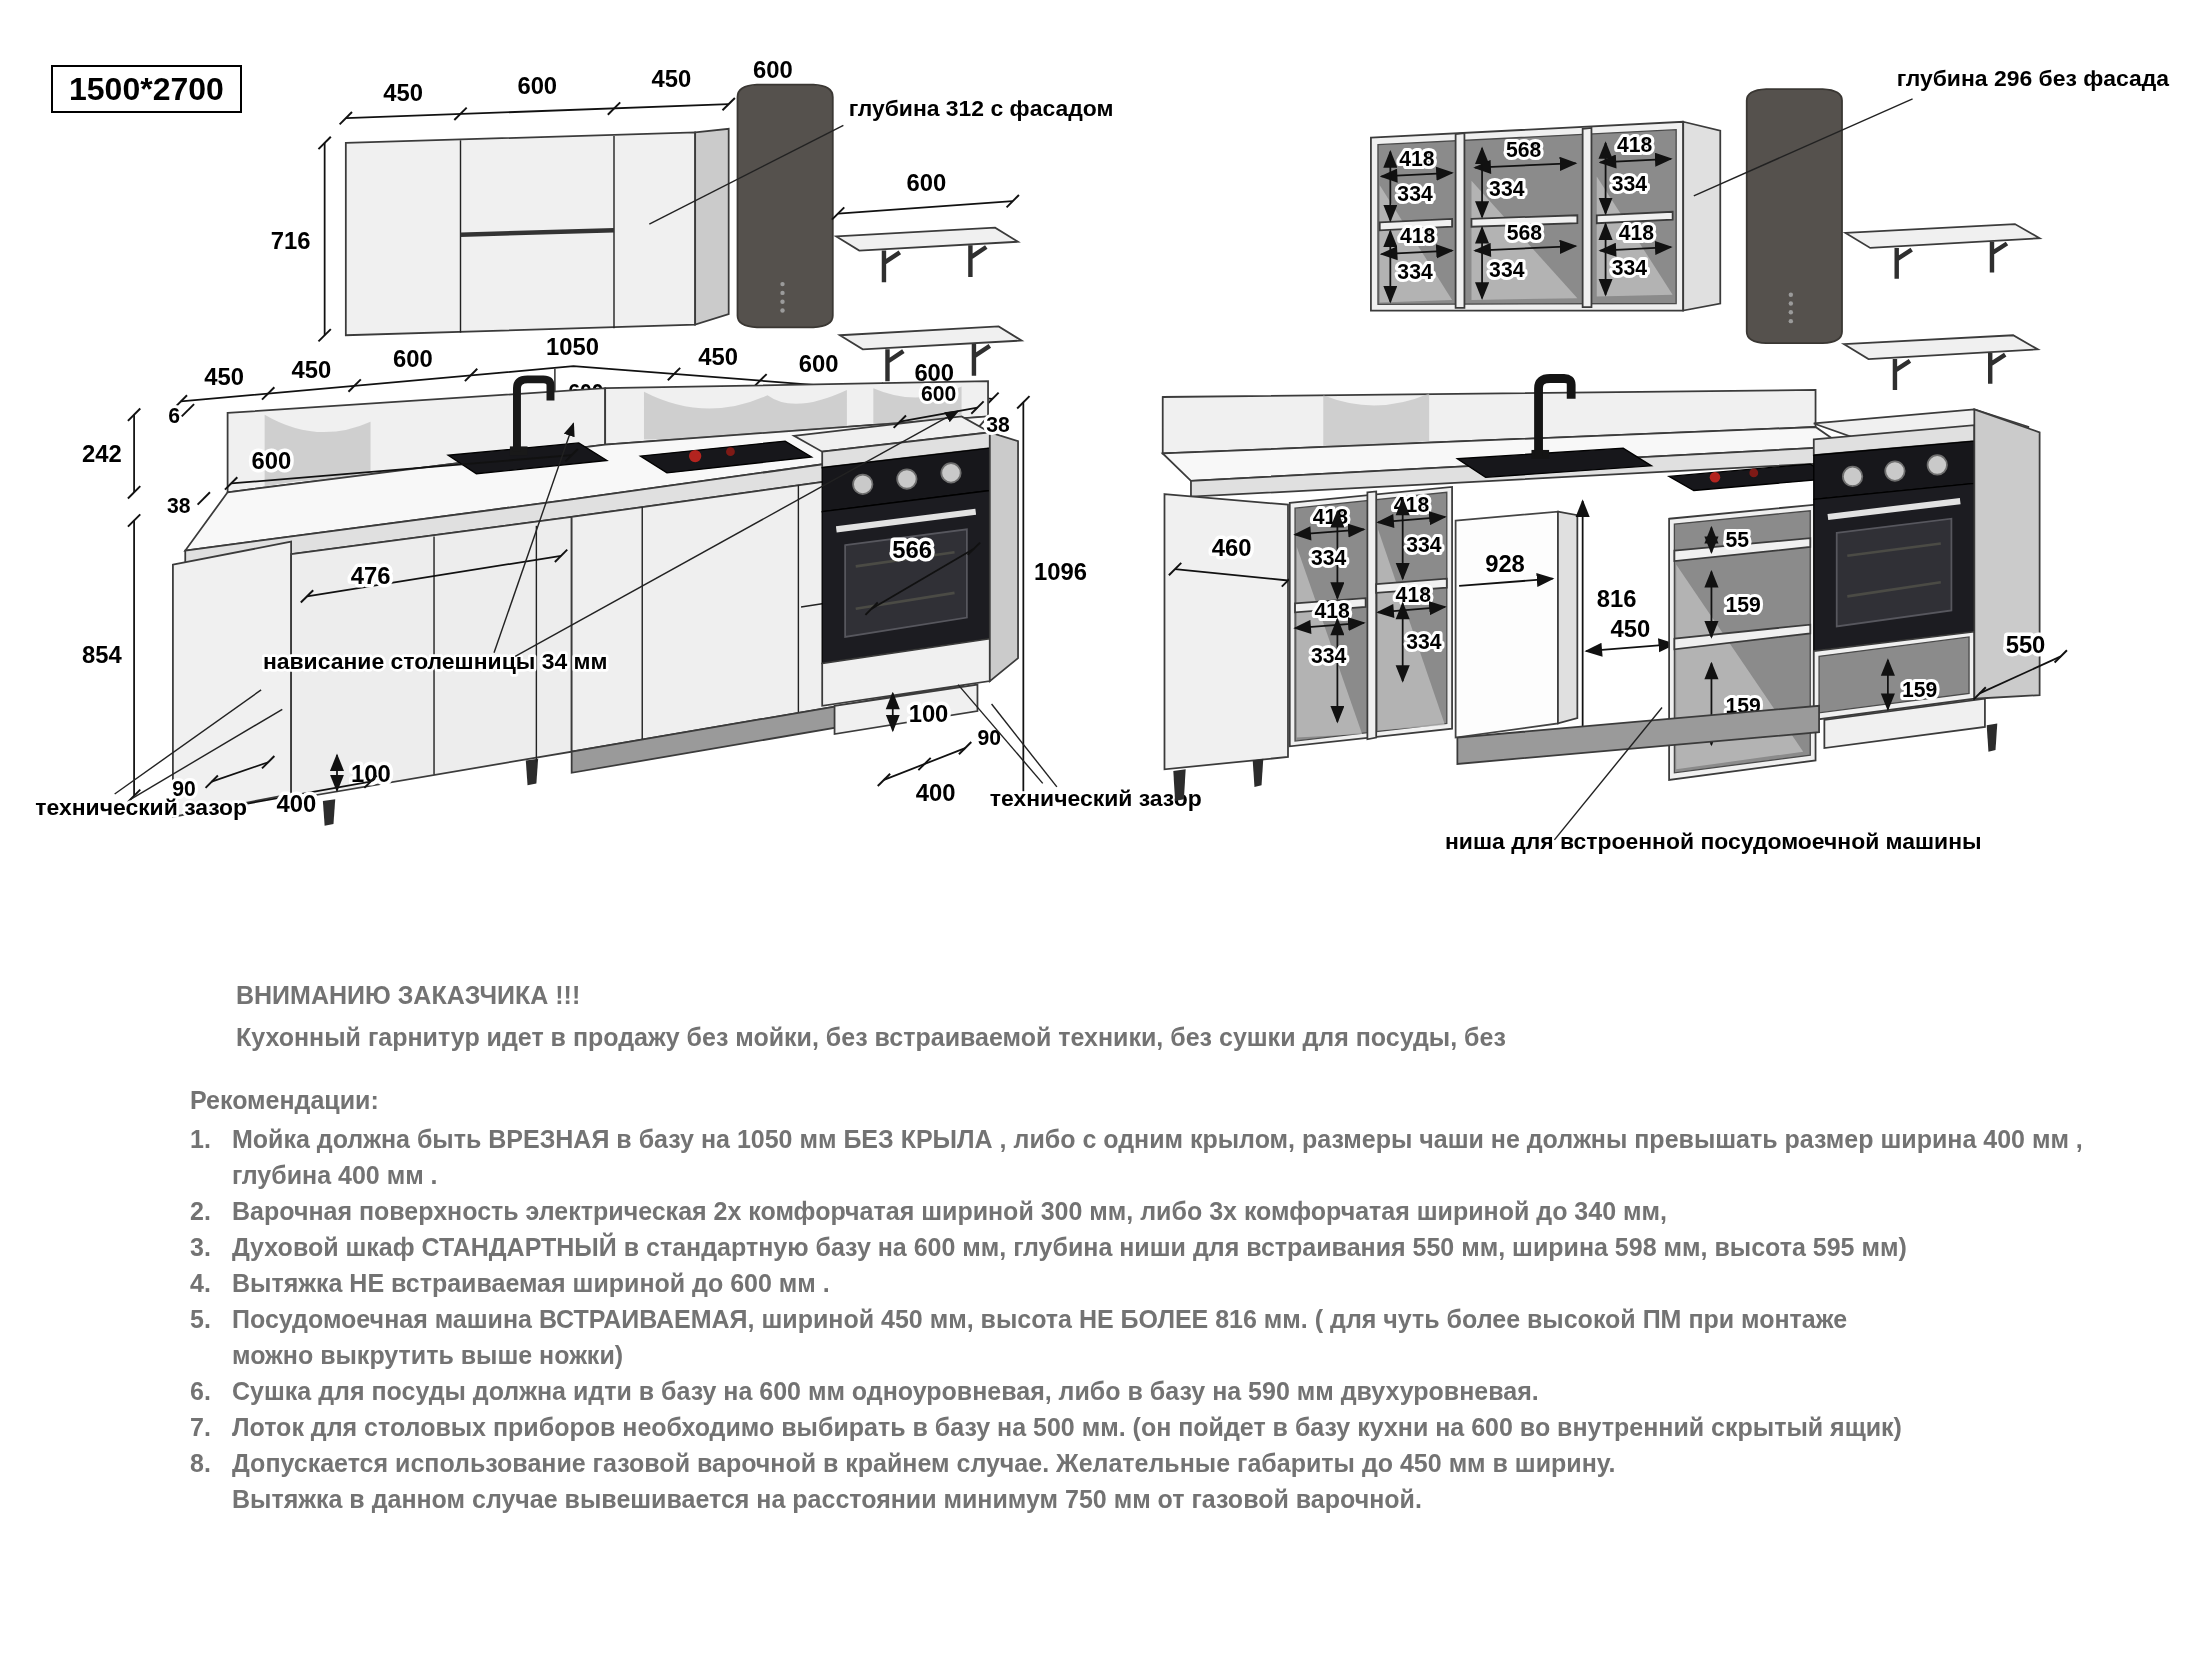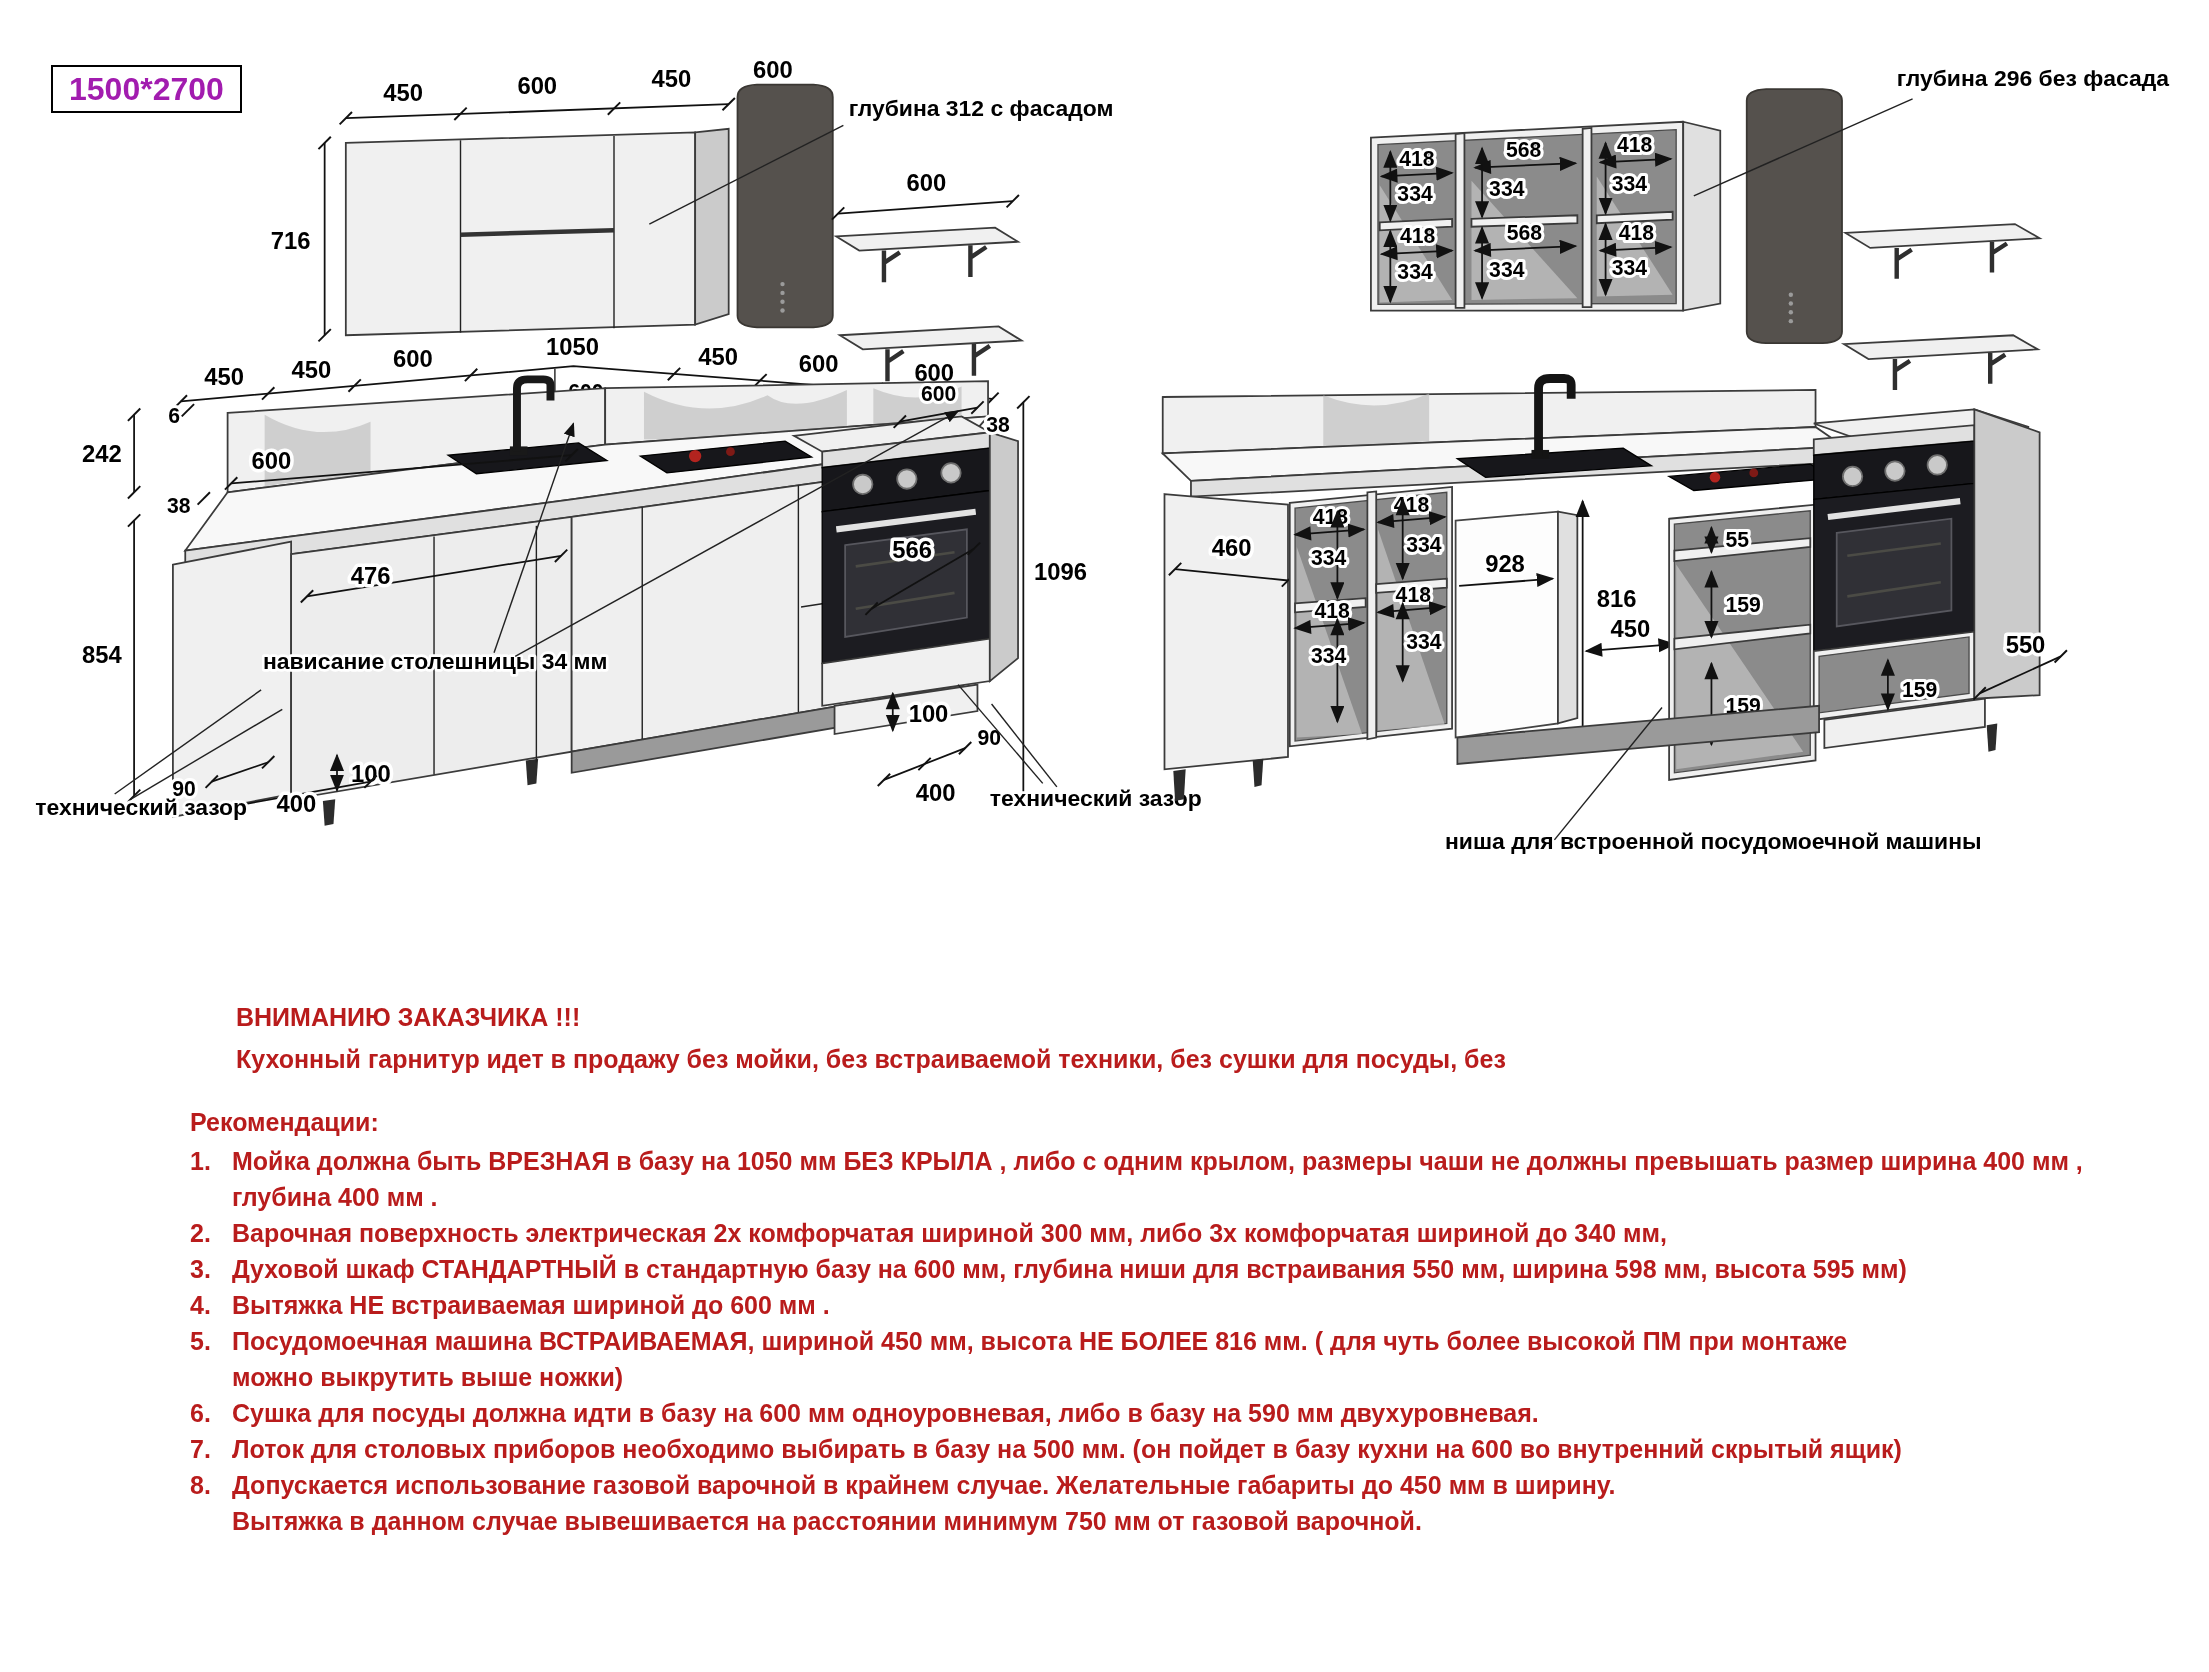--- a/index.html
+++ b/index.html
@@ -1,19 +1,19 @@
 <!DOCTYPE html>
 <html style="font-size:14px"><head>
 <meta charset="utf-8">
 <style>
   html,body{margin:0;padding:0;background:#fff;}
   .stage{position:relative;width:2209px;height:1673px;background:#ffffff;overflow:hidden;
          font-family:"Liberation Sans",sans-serif;}
   .size-box{position:absolute;left:51px;top:65px;border:2.6px solid #000;padding:3.5px 16px;
-            font:bold 32px "Liberation Sans",sans-serif;color:#a21caf;background:#fff;}
+            font:bold 32px "Liberation Sans",sans-serif;color:#000000;background:#fff;}
   svg{position:absolute;left:0;top:0;}
   
   .f0{fill:#f0f0f0;stroke:#3b3b3b;stroke-width:2;}
   .f1{fill:#e0e0e0;stroke:#3b3b3b;stroke-width:2;}
   .f2{fill:#cbcbcb;stroke:#3b3b3b;stroke-width:2;}
   .f3{fill:#9a9a9a;stroke:#3b3b3b;stroke-width:2;}
   .f4{fill:#8b8b8b;stroke:#4a4a4a;stroke-width:1.5;}
   .wht{fill:#fdfdfd;stroke:#444;stroke-width:2;}
   .blk{fill:#17171b;stroke:#000;stroke-width:1.5;}
   .blk2{fill:#1c1c21;stroke:#000;stroke-width:1.5;}
@@ -24,21 +24,21 @@
   .brk{stroke:#2f2f2f;stroke-width:5;fill:none;}
   .shine{fill:#bdbdbd;opacity:.65;stroke:none;}
   .diag{fill:#c4c4c4;opacity:.7;stroke:none;}
   text.dl{font:bold 27px "Liberation Sans",sans-serif;fill:#000;
           paint-order:stroke;stroke:#fff;stroke-width:8;stroke-linejoin:round;}
   text.dls{font:bold 24px "Liberation Sans",sans-serif;fill:#000;
           paint-order:stroke;stroke:#fff;stroke-width:7;stroke-linejoin:round;}
   text.note{font:bold 26px "Liberation Sans",sans-serif;fill:#000;
           paint-order:stroke;stroke:#fff;stroke-width:6;stroke-linejoin:round;}
   
-  .redblock{position:absolute;left:190px;top:996px;width:2003px;color:#b91c1c;}
+  .redblock{position:absolute;left:190px;top:974px;width:2003px;color:#737373;}
   .r-line{font:bold 25px/42px "Liberation Sans",sans-serif;white-space:nowrap;}
   .ind{margin-left:46px;}
   .rec{margin-top:22px;font:bold 25px/41px "Liberation Sans",sans-serif;}
   .item{font:bold 25px/36px "Liberation Sans",sans-serif;white-space:nowrap;display:flex;}
   .item .num{display:inline-block;width:42px;flex:0 0 42px;}
   .cont{padding-left:42px;display:block;}
 </style>
 </head>
 <body>
 

